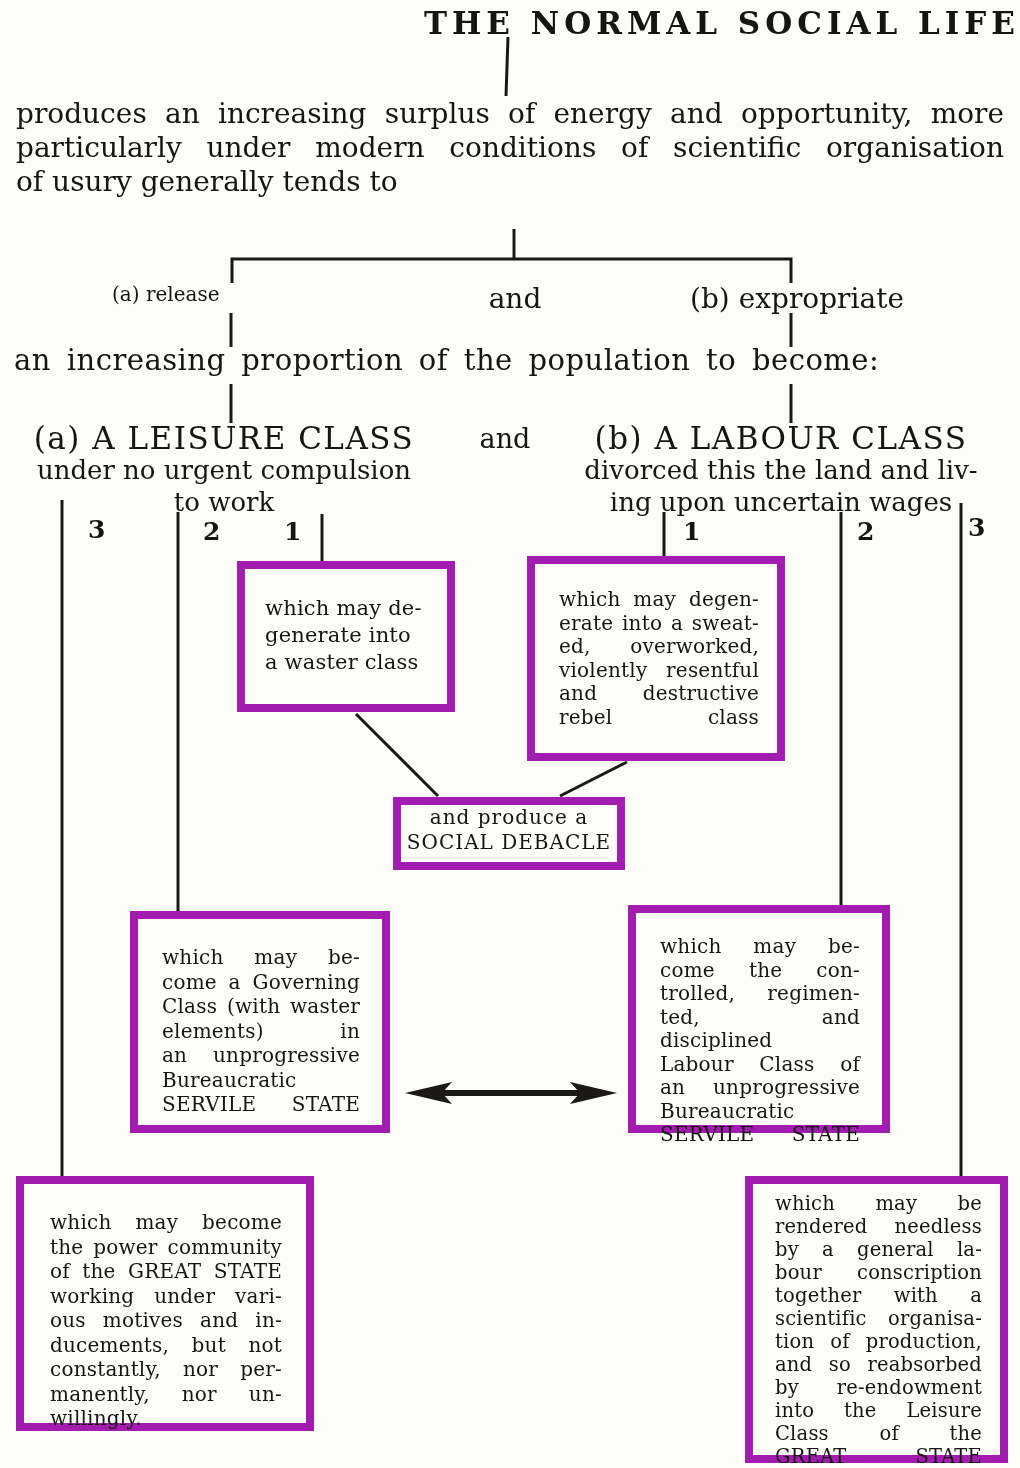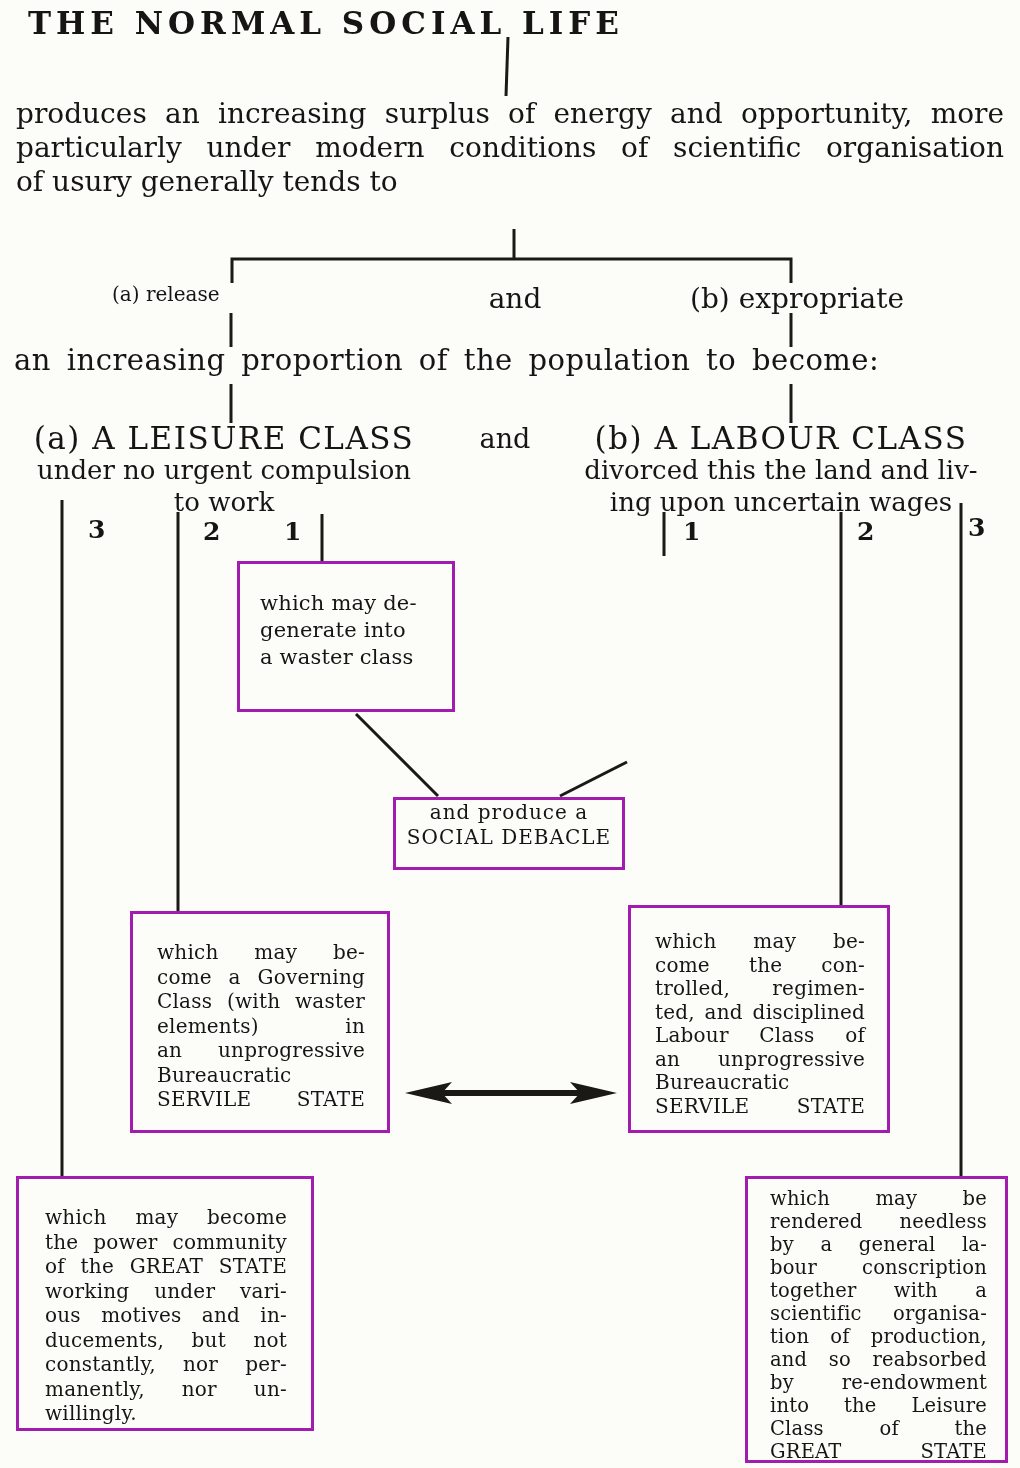--- a/index.html
+++ b/index.html
@@ -8,21 +8,21 @@
   .page {
     position:relative; width:1020px; height:1468px;
     background:#fcfcf9; color:#171513;
     font-family:"DejaVu Serif","Liberation Serif",serif;
     overflow:hidden;
   }
   .connectors { position:absolute; left:0; top:0; width:1020px; height:1468px; }
 
   .title {
     position:absolute; top:5px; left:0; width:100%;
-    text-align:left; font-size:31px; font-weight:700; letter-spacing:5px;padding-left:28px;
+    text-align:right; font-size:31px; font-weight:700; letter-spacing:5px;padding-left:28px;
   }
 
   .intro {
     position:absolute; left:16px; top:97px; width:988px;
     font-size:28px; line-height:34px;
   }
   .jpara > div { text-align:justify; text-align-last:justify; }
   .jpara > div:last-child { text-align-last:left; }
 
   .split-a { position:absolute; left:112px; top:282px; font-size:20px; }
@@ -38,21 +38,21 @@
   .class-and { position:absolute; left:455px; top:423px; width:100px; text-align:center; font-size:27px; }
 
   .num { position:absolute; font-size:25px; font-weight:700; }
   .n-l3 { left:88px;  top:515px; }
   .n-l2 { left:203px; top:517px; }
   .n-l1 { left:284px; top:517px; }
   .n-r1 { left:683px; top:517px; }
   .n-r2 { left:857px; top:517px; }
   .n-r3 { left:968px; top:513px; }
 
-  .box { position:absolute; border:3px solid #a21caf; background:#fcfcf9; }
+  .box { position:absolute; border:8px solid #a21caf; background:#fcfcf9; }
   .box-text { font-size:20px; line-height:24px; letter-spacing:0.2px; }
   .just > div { text-align:justify; text-align-last:justify; }
 
   .b-waster { left:237px; top:561px; width:218px; height:151px; }
   .b-waster .box-text { padding:26px 14px 0 20px; font-size:21px; line-height:27px; }
 
   .b-rebel { left:527px; top:556px; width:258px; height:205px; }
   .b-rebel .box-text { padding:24px 18px 0 24px; line-height:23.5px; }
 
   .b-debacle { left:393px; top:797px; width:232px; height:73px; }
@@ -137,20 +137,30 @@
   <div class="num n-r3">3</div>
 
   <div class="box b-waster">
     <div class="box-text">
         <div>which may de-</div>
         <div>generate into</div>
         <div>a waster class</div>
       </div>
   </div>
 
+  <div class="box b-rebel">
+    <div class="box-text just">
+        <div>which may degen-</div>
+        <div>erate into a sweat-</div>
+        <div>ed, overworked,</div>
+        <div>violently resentful</div>
+        <div>and destructive</div>
+        <div>rebel class</div>
+      </div>
+  </div>
 
   <div class="box b-debacle">
     <div class="box-text">
         <div>and produce a</div>
         <div>SOCIAL DEBACLE</div>
       </div>
   </div>
 
   <div class="box b-servile-left">
     <div class="box-text just">

